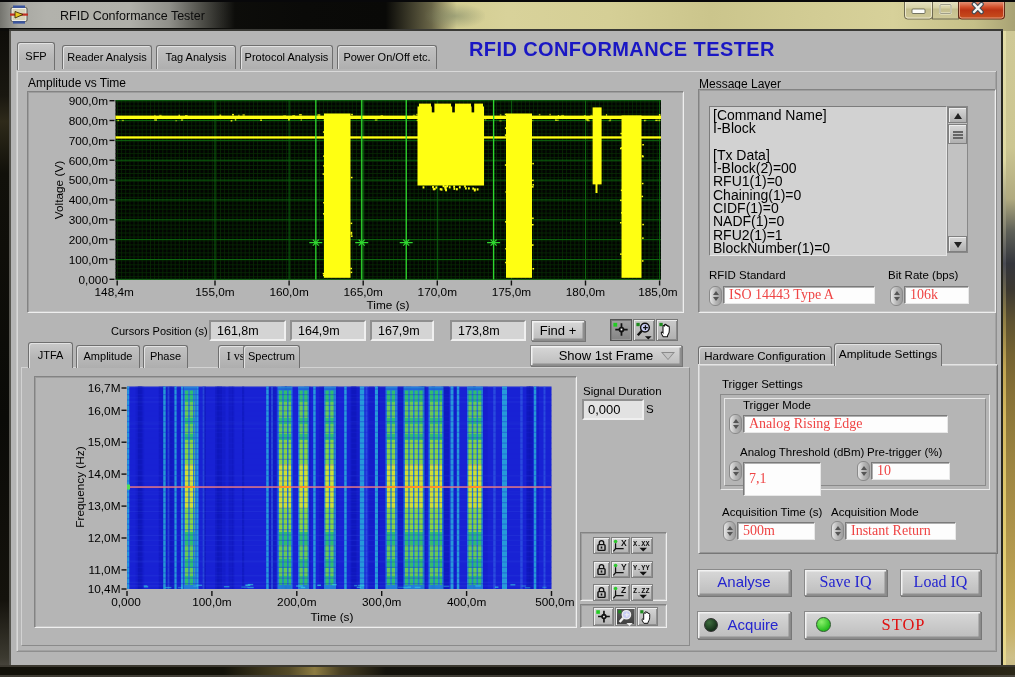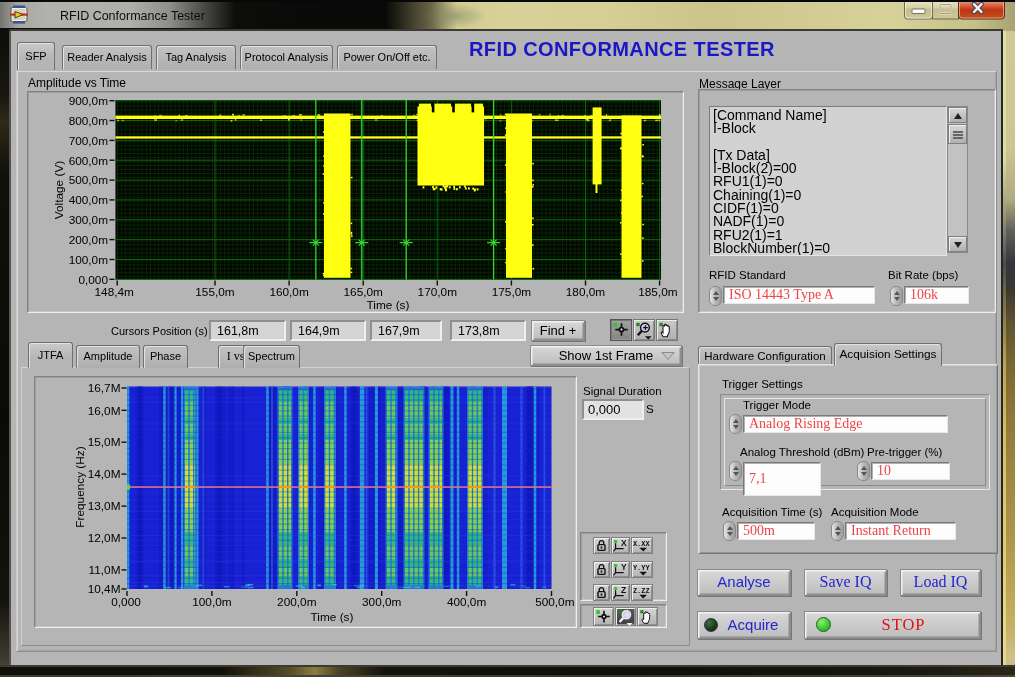--- a/index.html
+++ b/index.html
@@ -285,21 +285,21 @@
     <rect x="584.8" y="280.5" width="1.4" height="5" fill="#111"></rect>
     <text x="585.5" y="295.5" text-anchor="middle" class="ax">180,0m</text>
     <rect x="658.9" y="280.5" width="1.4" height="5" fill="#111"></rect>
     <text x="677.6" y="295.5" text-anchor="end" class="ax">185,0m</text>
     <text x="388" y="309" text-anchor="middle" class="ax">Time (s)</text>
     <text x="63" y="190" text-anchor="middle" class="ax" transform="rotate(-90 63 190)">Voltage (V)</text>
   </svg>
 <div class="lbl" style="left:111px;top:325px;font-size:11px;">Cursors Position (s)</div>
 <div class="gfield" style="left:209px;top:319.5px;width:77px;height:21.5px;">161,8m</div>
 <div class="gfield" style="left:290px;top:319.5px;width:76px;height:21.5px;">164,9m</div>
-<div class="gfield" style="left:370px;top:319.5px;width:72px;height:21.5px;">167,9m</div>
+<div class="gfield" style="left:370px;top:319.5px;width:64px;height:21.5px;">167,9m</div>
 <div class="gfield" style="left:450px;top:319.5px;width:76px;height:21.5px;">173,8m</div>
 <div class="btn" style="left:531px;top:319.5px;width:54px;height:21.5px;font-size:13px;line-height:19px;color:#000;">Find +</div>
 <div class="abs" style="left:610px;top:319px;width:22px;height:22px;background:linear-gradient(#a2a2a2,#848484);border:1px solid #555;box-shadow:inset 1px 1px 0 #777, inset -1px -1px 0 #999;display:flex;align-items:center;justify-content:center;">
     <svg width="21" height="20" viewBox="0 0 21 20">
       <rect x="2.5" y="2.5" width="4" height="4" fill="#22cc22"></rect>
       <path d="M11 3v13M4.5 9.5h13" stroke="#111" stroke-width="1.8"></path>
       <circle cx="11" cy="9.5" r="2.2" fill="none" stroke="#111" stroke-width="1.6"></circle>
       <circle cx="11" cy="9.5" r="1" fill="#fff"></circle>
     </svg>
   </div>
@@ -769,21 +769,21 @@
     </div>
 </div>
 <div class="lbl" style="left:709px;top:269px;">RFID Standard</div>
 <div class="spin" style="left:709px;top:286px;"></div>
 <div class="field" style="left:723px;top:286px;width:152px;height:17.5px;">ISO 14443 Type A</div>
 <div class="lbl" style="left:888px;top:269px;">Bit Rate (bps)</div>
 <div class="spin" style="left:890px;top:286px;"></div>
 <div class="field" style="left:904px;top:286px;width:65px;height:17.5px;">106k</div>
 <div class="abs" style="left:698px;top:364px;width:300px;height:190px;background:#b5b5b5;border:1px solid;border-color:#e4e4e4 #777 #777 #e4e4e4;box-shadow:inset 1px 1px 0 #cecece, inset -1px -1px 0 #969696;z-index:2;"></div>
 <div class="tab" style="left:698px;top:346px;width:134px;height:19px;line-height:18px;font-size:11.5px;">Hardware Configuration</div>
-<div class="tab" style="left:834px;top:342.5px;width:108px;height:23px;line-height:21px;font-size:11.8px;background:linear-gradient(#c9c9c9,#b5b5b5 60%);z-index:3;">Acquision Settings</div>
+<div class="tab" style="left:834px;top:342.5px;width:108px;height:23px;line-height:21px;font-size:11.8px;background:linear-gradient(#c9c9c9,#b5b5b5 60%);z-index:3;">Amplitude Settings</div>
 <div class="lbl" style="left:722px;top:378px;z-index:4;">Trigger Settings</div>
 <div class="abs" style="left:720px;top:394px;width:270px;height:96px;border:1px solid;border-color:#8a8a8a #e8e8e8 #e8e8e8 #8a8a8a;z-index:3;"></div>
 <div class="abs" style="left:724px;top:398px;width:262px;height:88px;border:1px solid;border-color:#e8e8e8 #8a8a8a #8a8a8a #e8e8e8;z-index:3;"></div>
 <div class="lbl" style="left:740px;top:399px;z-index:4;background:#b5b5b5;padding:0 3px;">Trigger Mode</div>
 <div class="spin" style="left:729px;top:414px;z-index:4;"></div>
 <div class="field" style="left:743px;top:415px;width:205px;height:18px;z-index:4;">Analog Rising Edge</div>
 <div class="lbl" style="left:740px;top:446px;z-index:4;">Analog Threshold (dBm)</div>
 <div class="spin" style="left:729px;top:461px;z-index:4;"></div>
 <div class="field" style="left:743px;top:462px;width:78px;height:34px;z-index:4;">7,1</div>
 <div class="lbl" style="left:867px;top:446px;z-index:4;">Pre-trigger (%)</div>

